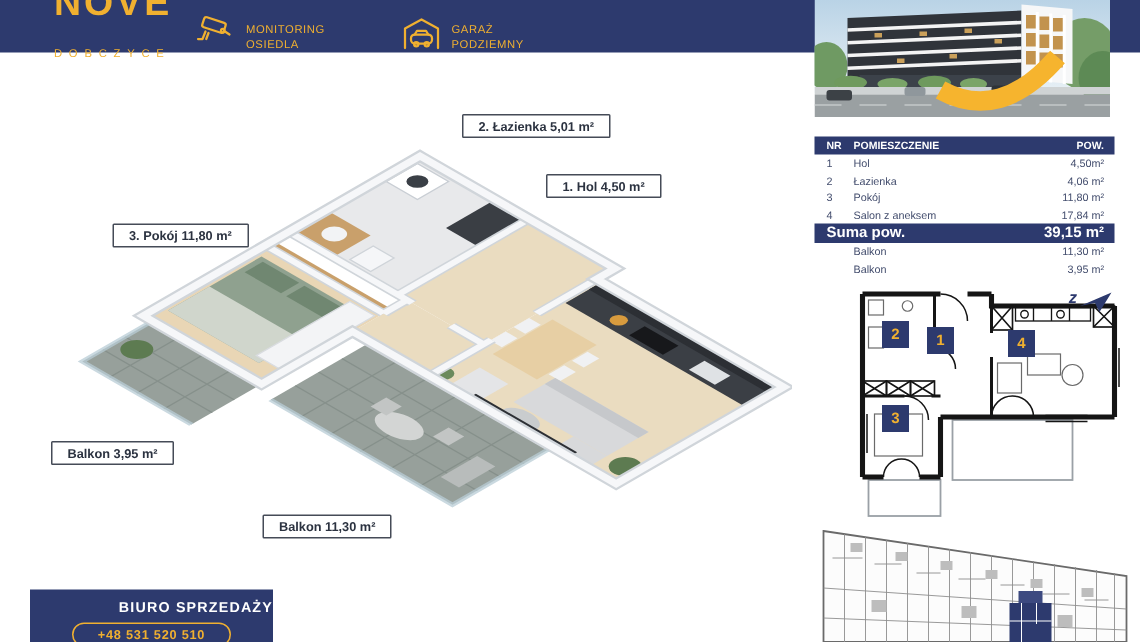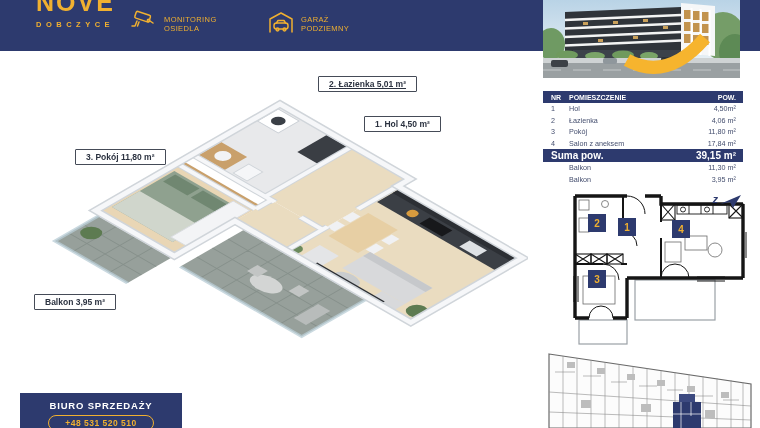--- a/index.html
+++ b/index.html
@@ -1,24 +1,24 @@
 <!DOCTYPE html>
 <html><head>
 <meta charset="utf-8">
 <style>
   html,body{margin:0;padding:0;background:#ffffff;}
   *{box-sizing:border-box;}
   body{font-family:"Liberation Sans", sans-serif;}
   #stage{position:relative;width:760px;height:428px;background:#ffffff;overflow:hidden;}
 
   
-  .header-band{position:absolute;left:0;top:0;width:760px;height:51px;background:#2d3a6e;}
+  .header-band{position:absolute;left:0;top:0;width:760px;height:35px;background:#2d3a6e;}
   .logo{position:absolute;left:36px;top:-11px;color:#f0b030;text-align:center;width:72px;}
   .logo .nove{font-size:25px;font-weight:bold;letter-spacing:2px;line-height:26px;}
-  .logo .city{font-size:7.5px;font-weight:bold;letter-spacing:4.5px;margin-top:5px;}
+  .logo .city{font-size:7.5px;font-weight:normal;letter-spacing:4.5px;margin-top:16px;}
   .feature{position:absolute;top:9px;display:flex;align-items:center;gap:7px;color:#f0b030;}
   .feature .flabel{font-size:7.5px;font-weight:normal;letter-spacing:.4px;line-height:9.5px;}
   .f1{left:130px;} .f2{left:268px;align-items:center;} .f3{left:400px;}
 
   
   .plan-label{position:absolute;background:#ffffff;border:1.2px solid #454b57;border-radius:1px;
     padding:2px 10px;font-size:8.5px;font-weight:bold;color:#2b3240;white-space:nowrap;}
 
   
   .photo-card{position:absolute;left:543px;top:0;width:197px;height:78px;}
@@ -35,21 +35,21 @@
   .badge{position:absolute;width:18px;height:18px;background:#2d3a6e;color:#f0b030;
     display:flex;align-items:center;justify-content:center;font-size:10px;font-weight:bold;}
   .compass{position:absolute;right:12px;top:2px;display:flex;align-items:flex-start;gap:1px;}
   .compass .zl{font-size:11px;font-weight:bold;font-style:italic;color:#2d3a6e;line-height:10px;}
 
   .siteplan{position:absolute;left:545px;top:352px;width:212px;height:76px;}
 
   
   .sales-box{position:absolute;left:20px;top:393px;width:162px;height:46px;background:#2d3a6e;
     text-align:center;padding-top:7px;}
-  .sales-title{color:#ffffff;font-size:9.5px;font-weight:bold;letter-spacing:.8px;}
+  .sales-title{color:#ffffff;font-size:9.5px;font-weight:bold;letter-spacing:.8px;text-align:right;}
   .phone-pill{display:inline-block;margin-top:4px;border:1.3px solid #f0b030;border-radius:10px;
     color:#f0b030;font-size:8.5px;font-weight:bold;padding:2px 16px;letter-spacing:.5px;}
 </style>
 </head>
 <body>
 
 <div id="stage">
 
   <div class="header-band">
     <div class="logo">
@@ -171,24 +171,25 @@
 
           <g fill="none" stroke="#b9cdd6" stroke-width="3.5" opacity="0.75">
             <path d="M7 217v50h84"></path>
               <path d="M105 220h140v-73"></path>
           </g>
         </g>
       </g>
     </svg>
   </div>
 
-  <div class="plan-label" style="left:318px;top:76px;text-decoration:underline;">2. Łazienka 5,01 m²</div>
+  <div class="plan-label" style="left:308px;top:76px;">2. Łazienka 5,01 m²</div>
   <div class="plan-label" style="left:364px;top:116px;">1. Hol 4,50 m²</div>
   <div class="plan-label" style="left:75px;top:149px;">3. Pokój 11,80 m²</div>
   <div class="plan-label" style="left:34px;top:294px;">Balkon 3,95 m²</div>
+  <div class="plan-label" style="left:175px;top:343px;">Balkon 11,30 m²</div>
 
   <div class="photo-card">
     <svg width="197" height="78" viewBox="0 0 197 78">
       <defs>
         <linearGradient id="sky" x1="0" y1="0" x2="0" y2="1">
           <stop offset="0" stop-color="#b9d3e6"></stop>
             <stop offset="1" stop-color="#e8f0f5"></stop>
         </linearGradient>
       </defs>
       <rect x="0" y="0" width="197" height="62" fill="url(#sky)"></rect>

